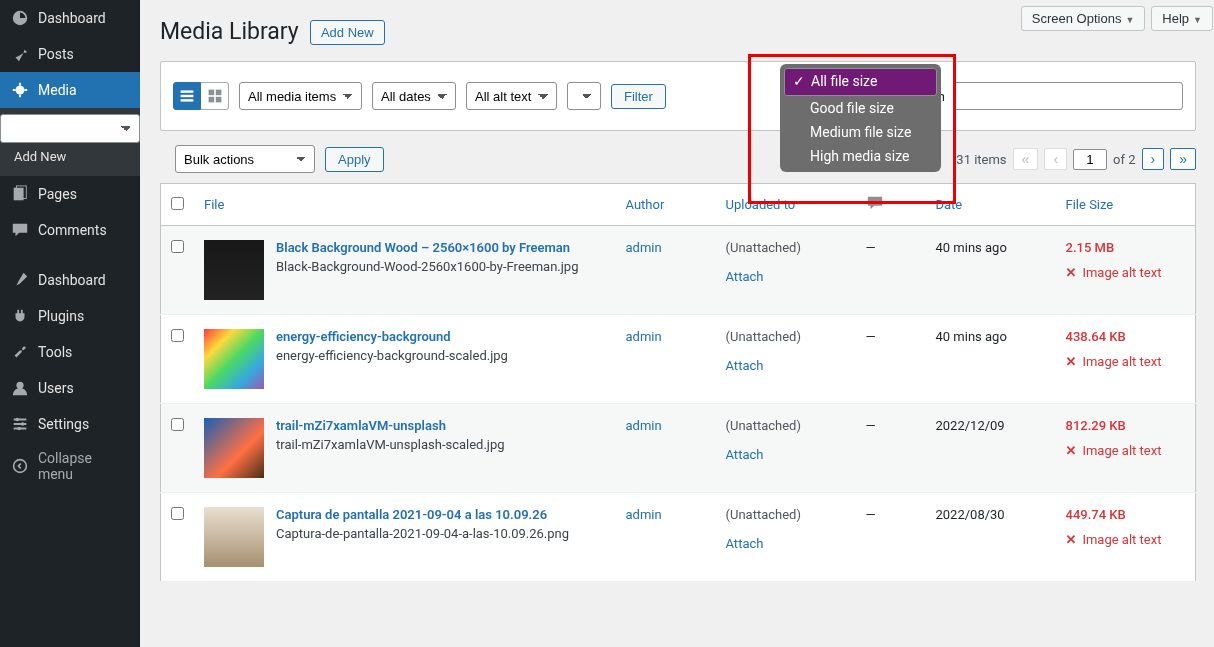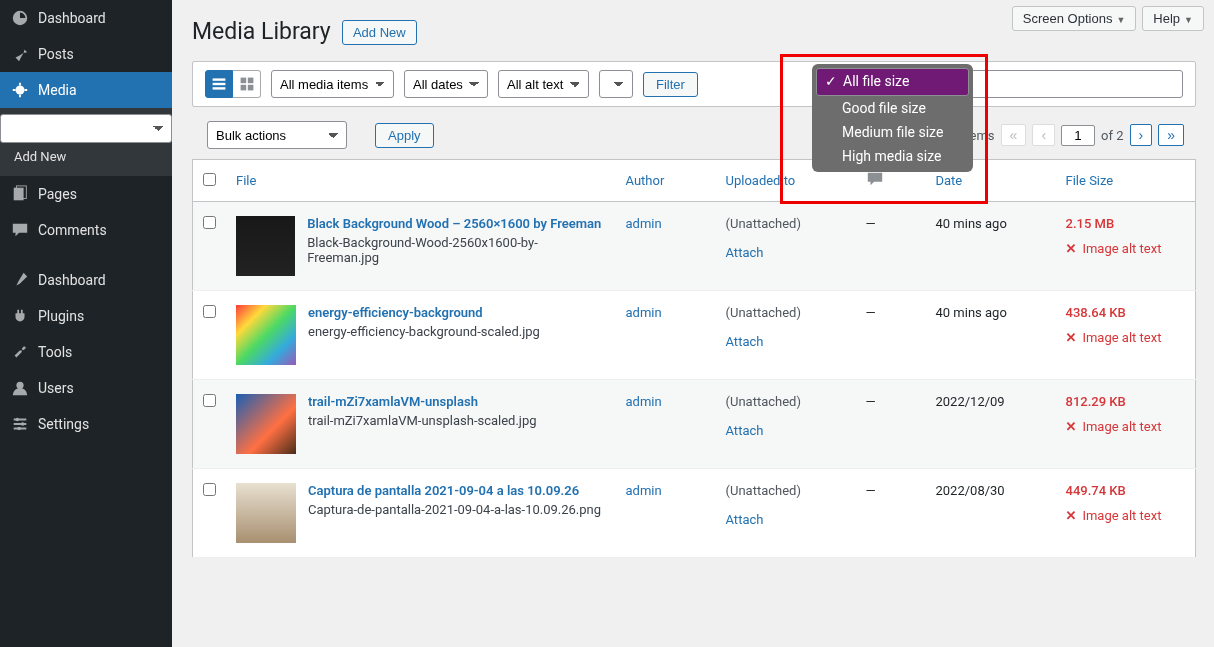--- a/index.html
+++ b/index.html
@@ -1,49 +1,49 @@
 <!DOCTYPE html>
 <html><head>
 <meta charset="utf-8">
 <style>
 * { box-sizing: border-box; margin: 0; padding: 0; }
 body { font-family: -apple-system, BlinkMacSystemFont, "Segoe UI", Roboto, sans-serif; font-size: 13px; color: #1d2327; background: #f0f0f1; }
 .wrap { display: flex; width: 1214px; height: 647px; overflow: hidden; }
 
 
-.sidebar { width: 172px; background: #1d2327; color: #f0f0f1; flex-shrink: 0; }
+.sidebar { width: 140px; background: #1d2327; color: #f0f0f1; flex-shrink: 0; }
 .side-item { display: flex; align-items: center; padding: 8px 10px; color: #e2e2e2; cursor: pointer; font-size: 14px; }
 .side-item .ic { width: 20px; height: 20px; margin-right: 8px; display: flex; align-items: center; justify-content: center; color: #a7aaad; }
 .side-item.active { background: #2271b1; color: #fff; position: relative; }
 .side-item.active .ic { color: #fff; }
 .side-item.active::after { content:""; position:absolute; right:-8px; top:50%; margin-top:-8px; border:8px solid transparent; border-right-color:#f0f0f1; }
 .side-sub { background: #32373c; padding: 6px 0; }
 .side-sub .sub-item { padding: 6px 14px; color: #e2e2e2; cursor: pointer; font-size: 13px; }
 .side-sub .sub-item.sel { color: #fff; font-weight: 600; }
 
 
 .main { flex: 1; background: #f0f0f1; padding: 0 0 0 20px; position: relative; }
-.topright { position: absolute; top: 6px; right: 10px; display: flex; gap: 6px; }
+.topright { position: absolute; top: 6px; right: 1px; display: flex; gap: 6px; }
 .topright button { background: #f6f7f7; border: 1px solid #c3c4c7; border-radius: 3px; padding: 4px 10px; font-size: 13px; cursor: pointer; color: #2c3338; }
 .topright button .tri { font-size: 9px; margin-left: 4px; color: #666; }
 h1.title { font-size: 23px; font-weight: 400; padding: 18px 0 12px; display: inline-block; }
 .addnew { display: inline-block; margin-left: 8px; border: 1px solid #2271b1; color: #2271b1; background: #f6f7f7; border-radius: 3px; padding: 4px 10px; font-size: 13px; cursor: pointer; vertical-align: middle; position: relative; top: -3px; }
 
-.filterbar { background: #fff; border: 1px solid #c3c4c7; border-radius: 2px; padding: 8px 12px; margin: 4px 18px 0 0; display: flex; align-items: center; gap: 10px; position: relative; }
+.filterbar { background: #fff; border: 1px solid #c3c4c7; border-radius: 2px; padding: 20px 12px; margin: 4px 18px 0 0; display: flex; align-items: center; gap: 10px; position: relative; }
 .view-icons { display: flex; gap: 0; }
 .view-icons .vi { width: 28px; height: 28px; border: 1px solid #aaa; display: flex; align-items: center; justify-content: center; cursor: pointer; }
 .view-icons .vi.active { background: #2271b1; color: #fff; border-color: #2271b1; }
 .view-icons .vi:first-child { border-radius: 3px 0 0 3px; }
 .view-icons .vi:last-child { border-radius: 0 3px 3px 0; border-left: none; }
 .sel { border: 1px solid #8c8f94; border-radius: 3px; padding: 3px 24px 3px 8px; background: #fff; font-size: 13px; min-height: 28px; cursor: pointer; appearance: none; background-image: linear-gradient(45deg, transparent 50%, #555 50%), linear-gradient(135deg, #555 50%, transparent 50%); background-position: calc(100% - 13px) 11px, calc(100% - 8px) 11px; background-size: 5px 5px; background-repeat: no-repeat; }
 .btn-filter { border: 1px solid #2271b1; color: #2271b1; background: #f6f7f7; border-radius: 3px; padding: 4px 12px; font-size: 13px; cursor: pointer; }
 .search-wrap { margin-left: auto; display: flex; align-items: center; gap: 8px; }
 .search-wrap input { border: 1px solid #8c8f94; border-radius: 3px; padding: 3px 8px; width: 230px; min-height: 28px; }
 
-.bulkrow { display: flex; align-items: center; margin: 14px 30px 10px 0; gap: 28px; padding-left: 15px; }
+.bulkrow { display: flex; align-items: center; margin: 14px 18px 10px 0; gap: 10px; padding-left: 15px; }
 .bulkrow .sel { min-width: 140px; }
 .pager { margin-left: auto; display: flex; align-items: center; gap: 6px; font-size: 13px; color: #50575e; }
 .pager .pgbtn { border: 1px solid #c3c4c7; background: #fff; border-radius: 2px; padding: 2px 8px; font-size: 14px; cursor: pointer; color: #555; }
 .pager .pgbtn.dis { color: #bbb; border-color: #ddd; }
 .pager .pgbtn.blue { color: #2271b1; border-color: #2271b1; }
 .pager input { width: 34px; border: 1px solid #8c8f94; border-radius: 2px; padding: 2px 4px; text-align: center; }
 
 
 table.list { width: calc(100% - 18px); border-collapse: collapse; background: #fff; border: 1px solid #c3c4c7; }
 table.list th { text-align: left; padding: 10px 10px; font-weight: 400; border-bottom: 1px solid #c3c4c7; color: #2271b1; font-size: 13px; }
@@ -164,20 +164,29 @@
     <div class="side-item">
         <span class="ic">
           <svg width="18" height="18" viewBox="0 0 20 20" fill="currentColor">
             <path d="M3 5h14M3 10h14M3 15h14" stroke="currentColor" stroke-width="2"></path>
             <circle cx="7" cy="5" r="2"></circle>
             <circle cx="13" cy="10" r="2"></circle>
             <circle cx="9" cy="15" r="2"></circle>
           </svg>
         </span>
         <span>Settings</span>
+      </div>
+    <div class="side-item" style="color:#a7aaad">
+        <span class="ic">
+          <svg width="16" height="16" viewBox="0 0 20 20" fill="none" stroke="currentColor" stroke-width="2">
+            <circle cx="10" cy="10" r="8"></circle>
+            <path d="M11 7l-3 3 3 3"></path>
+          </svg>
+        </span>
+        <span>Collapse menu</span>
       </div>
   </div>
 
   <div class="main">
     <div class="topright">
       <button><span>Screen Options</span><span class="tri">▼</span></button>
       <button><span>Help</span><span class="tri">▼</span></button>
     </div>
 
     <h1 class="title">Media Library</h1>

